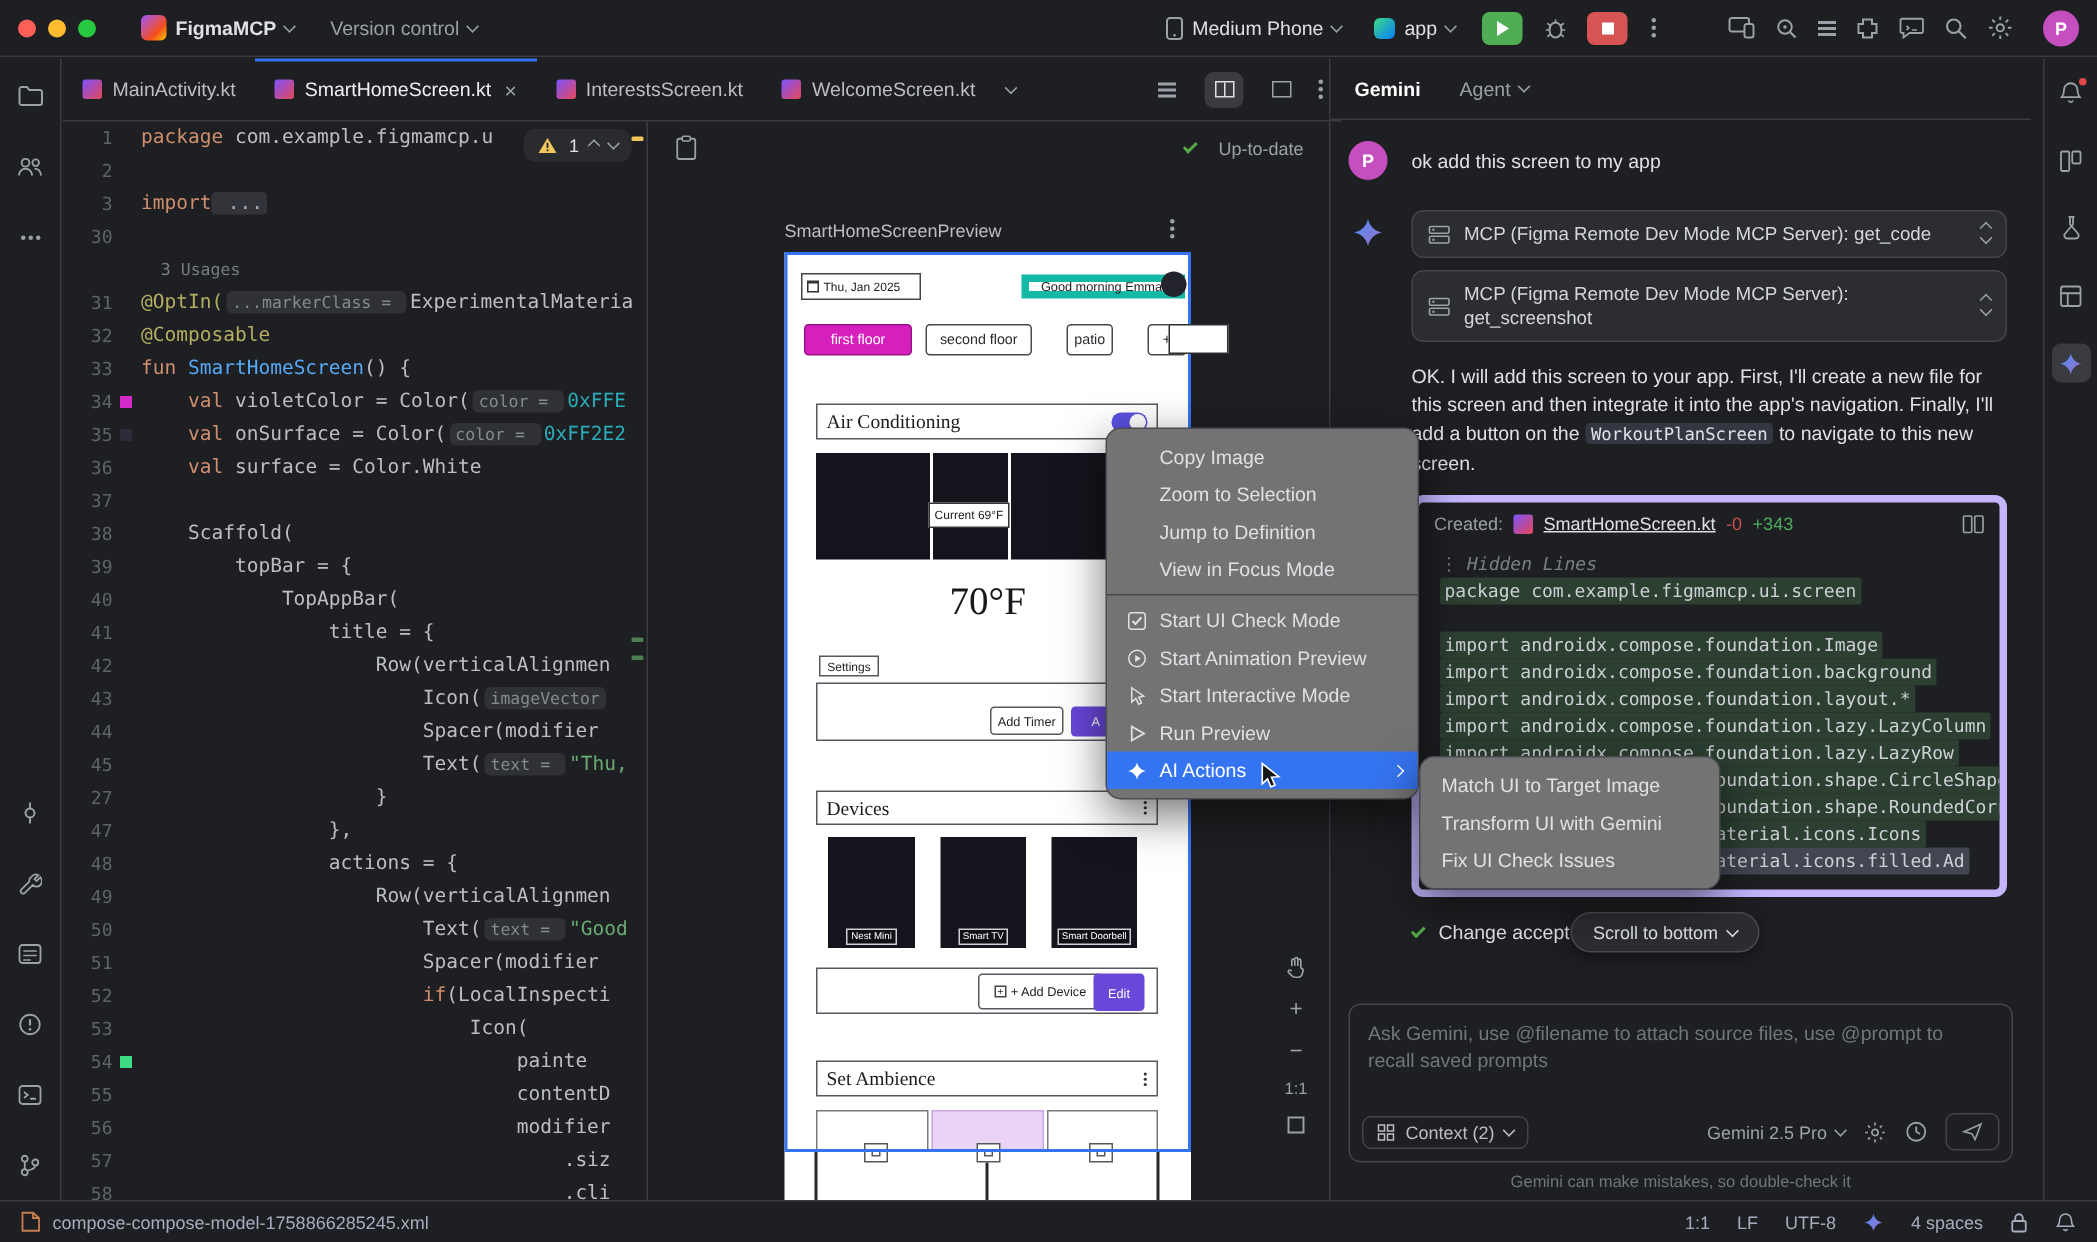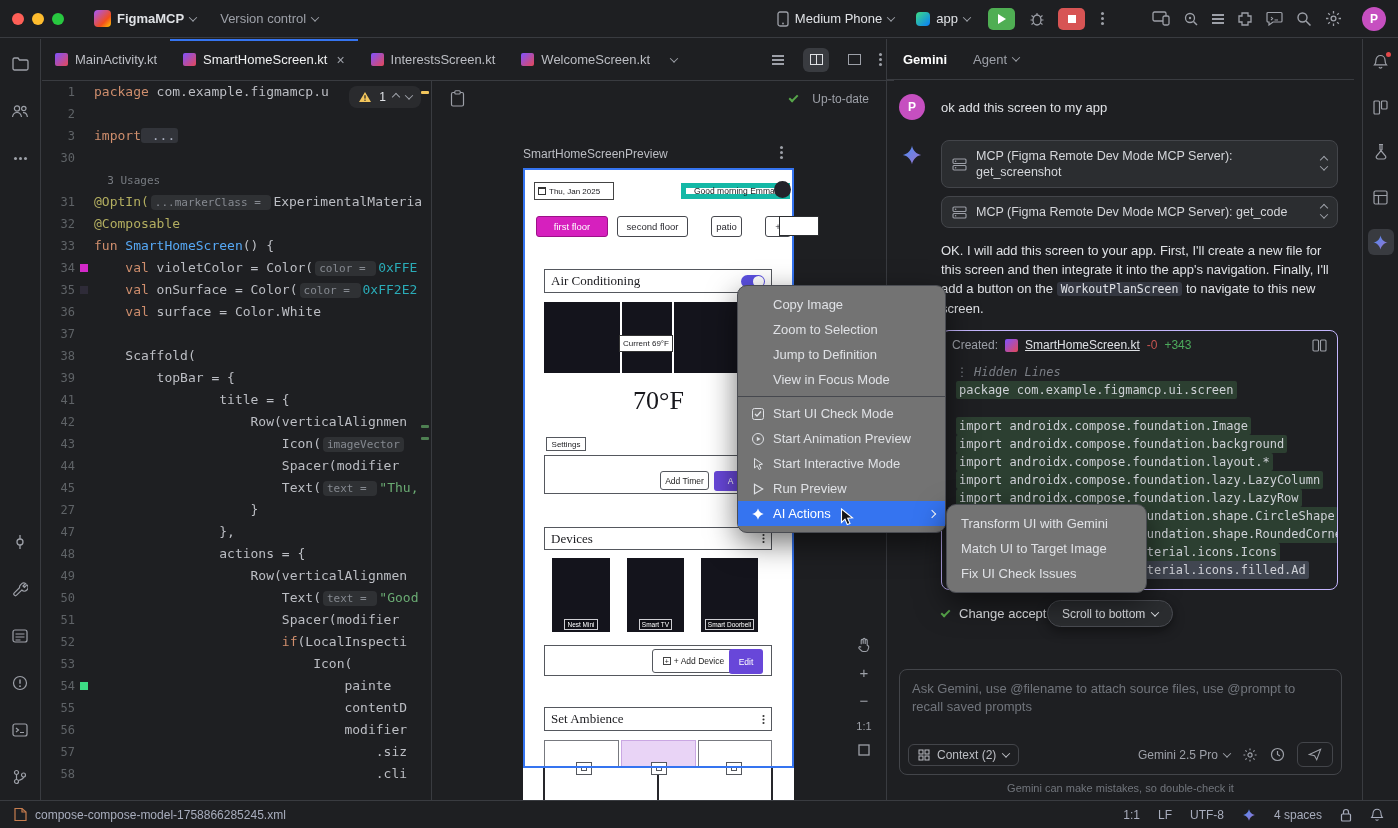--- a/index.html
+++ b/index.html
@@ -128,21 +128,21 @@
   .row-user{display:flex;align-items:center;gap:16px;margin-bottom:20px}
   .u-avatar{width:26px;height:26px;border-radius:50%;background:#c64fc0;color:#fff;font-weight:bold;font-size:12px;display:flex;align-items:center;justify-content:center;flex:none}
   .row-ai{display:flex;gap:16px}
   .ai-col{width:26px;flex:none;display:flex;justify-content:center;padding-top:4px}
   .ai-body{flex:1;min-width:0}
   .tool-card{border:1px solid #43454a;background:#2b2d30;border-radius:8px;padding:7px 10px;display:flex;gap:9px;align-items:center;margin-bottom:8px;font-size:12.5px;color:#d5d7db}
   .tool-card .tlabel{flex:1;line-height:16px}
   .expander{margin-left:auto;color:#9da0a8;display:flex;flex-direction:column;gap:2px;align-items:center}
   .gem-p{font-size:13px;line-height:19px;margin-top:13px;color:#dfe1e5}
   .inline-code{font-family:"DejaVu Sans Mono",monospace;font-size:11.5px;background:#343741;border-radius:3px;padding:0 4px}
-  #code-card{margin-top:12px;border:1px solid #c4b5fd;border-radius:8px;background:#1e1f22;overflow:hidden}
+  #code-card{margin-top:12px;border:5px solid #c4b5fd;border-radius:8px;background:#1e1f22;overflow:hidden}
   .cc-head{display:flex;align-items:center;gap:7px;padding:7px 10px;font-size:12px;color:#9da0a8}
   .cc-file{color:#dfe1e5;text-decoration:underline}
   .cc-minus{color:#c75450}.cc-plus{color:#4dab5d}
   .cc-body{padding:4px 14px 10px;font-family:"DejaVu Sans Mono",monospace;font-size:12px;line-height:18px;white-space:pre;overflow:hidden}
   .gc-line{height:18px}
   .gc-line.hidden{color:#7b7f86;font-style:italic}
   .gc-line .vdots{margin-right:6px;font-style:normal}
   .gc-line.add .gc-chip{background:#2c3f31;color:#ced0d6;display:inline-block;border-radius:2px;padding:0 3px}
   .gc-line.selected .gc-chip{background:#414651;color:#ced0d6;display:inline-block;border-radius:2px;padding:0 3px}
   #change-row{position:relative;display:flex;align-items:center;gap:9px;margin:12px 0 0 42px;font-size:13px}
@@ -406,20 +406,25 @@
           <span class="egut">38</span>
           <span class="eswatch"></span>
           <span class="ecode"><span class="cl-pl">    Scaffold(</span></span>
         </div>
         <div class="eline">
           <span class="egut">39</span>
           <span class="eswatch"></span>
           <span class="ecode"><span class="cl-pl">        topBar = {</span></span>
         </div>
         <div class="eline">
+          <span class="egut">40</span>
+          <span class="eswatch"></span>
+          <span class="ecode"><span class="cl-pl">            TopAppBar(</span></span>
+        </div>
+        <div class="eline">
           <span class="egut">41</span>
           <span class="eswatch"></span>
           <span class="ecode"><span class="cl-pl">                title = {</span></span>
         </div>
         <div class="eline">
           <span class="egut">42</span>
           <span class="eswatch"></span>
           <span class="ecode"><span class="cl-pl">                    Row(verticalAlignmen</span></span>
         </div>
         <div class="eline">
@@ -654,34 +659,34 @@
             </svg>
         </div>
         <div class="ai-body">
           <div class="tool-card">
             <svg width="15" height="13" viewBox="0 0 15 13">
                 <rect x="1" y="1" width="13" height="4.5" rx="1" fill="none" stroke="#9da0a8" stroke-width="1.1"></rect>
                 <rect x="1" y="7.5" width="13" height="4.5" rx="1" fill="none" stroke="#9da0a8" stroke-width="1.1"></rect>
                 <circle cx="3.6" cy="3.2" r="0.8" fill="#9da0a8"></circle>
                 <circle cx="3.6" cy="9.8" r="0.8" fill="#9da0a8"></circle>
               </svg>
-            <span class="tlabel" style="max-width:300px">MCP (Figma Remote Dev Mode MCP Server): get_screenshot</span>
+            <span class="tlabel">MCP (Figma Remote Dev Mode MCP Server): get_code</span>
             <span class="expander">
                 <span class="chv u"></span>
                 <span class="chv d"></span>
               </span>
           </div>
           <div class="tool-card">
             <svg width="15" height="13" viewBox="0 0 15 13">
                 <rect x="1" y="1" width="13" height="4.5" rx="1" fill="none" stroke="#9da0a8" stroke-width="1.1"></rect>
                 <rect x="1" y="7.5" width="13" height="4.5" rx="1" fill="none" stroke="#9da0a8" stroke-width="1.1"></rect>
                 <circle cx="3.6" cy="3.2" r="0.8" fill="#9da0a8"></circle>
                 <circle cx="3.6" cy="9.8" r="0.8" fill="#9da0a8"></circle>
               </svg>
-            <span class="tlabel">MCP (Figma Remote Dev Mode MCP Server): get_code</span>
+            <span class="tlabel" style="max-width:300px">MCP (Figma Remote Dev Mode MCP Server): get_screenshot</span>
             <span class="expander">
                 <span class="chv u"></span>
                 <span class="chv d"></span>
               </span>
           </div>
 
           <p class="gem-p"><span>OK. I will add this screen to your app. First, I'll create a new file for this screen and then integrate it into the app's navigation. Finally, I'll add a button on the </span><span class="inline-code">WorkoutPlanScreen</span><span> to navigate to this new screen.</span></p>
 
           <div id="code-card">
             <div class="cc-head">
@@ -862,24 +867,24 @@
           <svg width="14" height="14" viewBox="0 0 24 24">
             <path d="M12 2 C12.9 7.1 16.9 11.1 22 12 C16.9 12.9 12.9 16.9 12 22 C11.1 16.9 7.1 12.9 2 12 C7.1 11.1 11.1 7.1 12 2 Z" fill="currentColor"></path>
           </svg>
         </span>
         <span>AI Actions</span>
         <span class="mi-arrow chv r"></span>
       </div>
     </div>
   <div id="aisub" class="menu">
       <div class="mi">
+        <span>Match UI to Target Image</span>
+      </div>
+      <div class="mi">
         <span>Transform UI with Gemini</span>
-      </div>
-      <div class="mi">
-        <span>Match UI to Target Image</span>
       </div>
       <div class="mi">
         <span>Fix UI Check Issues</span>
       </div>
     </div>
   <div id="cursor" class="ni">
     <svg width="17" height="18" viewBox="0 0 17 18">
         <path d="M3.5 1L3.5 14.5L7 11.2L9.3 16.6L12 15.4L9.7 10.2L14.5 9.8Z" fill="#15161a" stroke="#fff" stroke-width="1.1"></path>
       </svg>
   </div>

